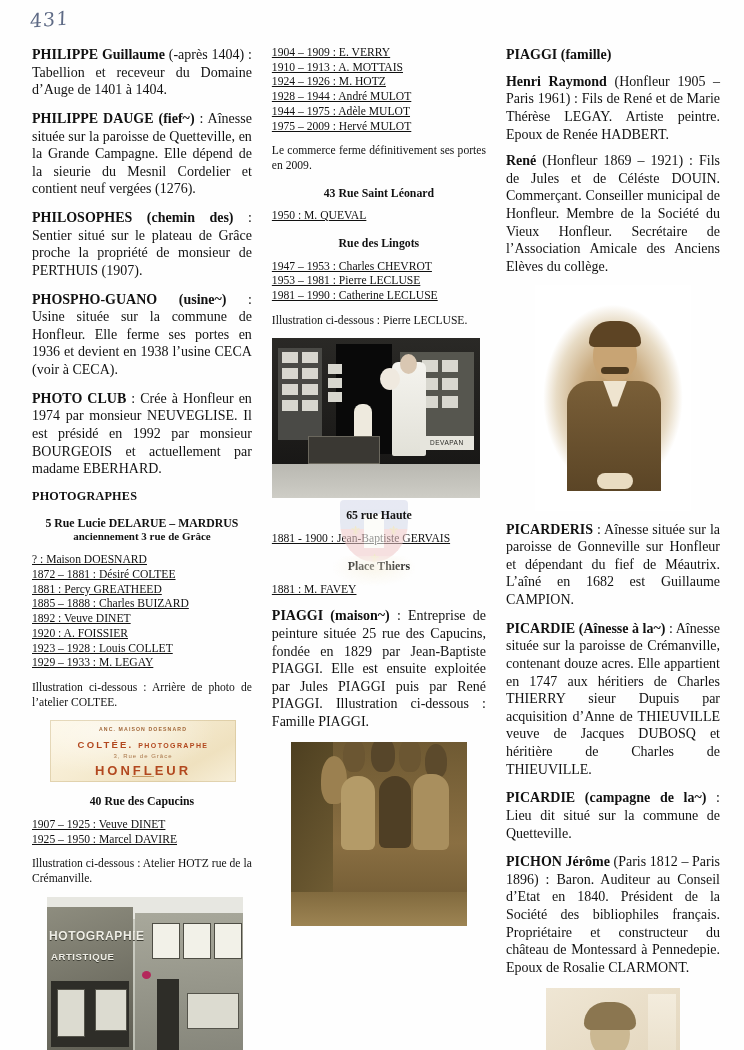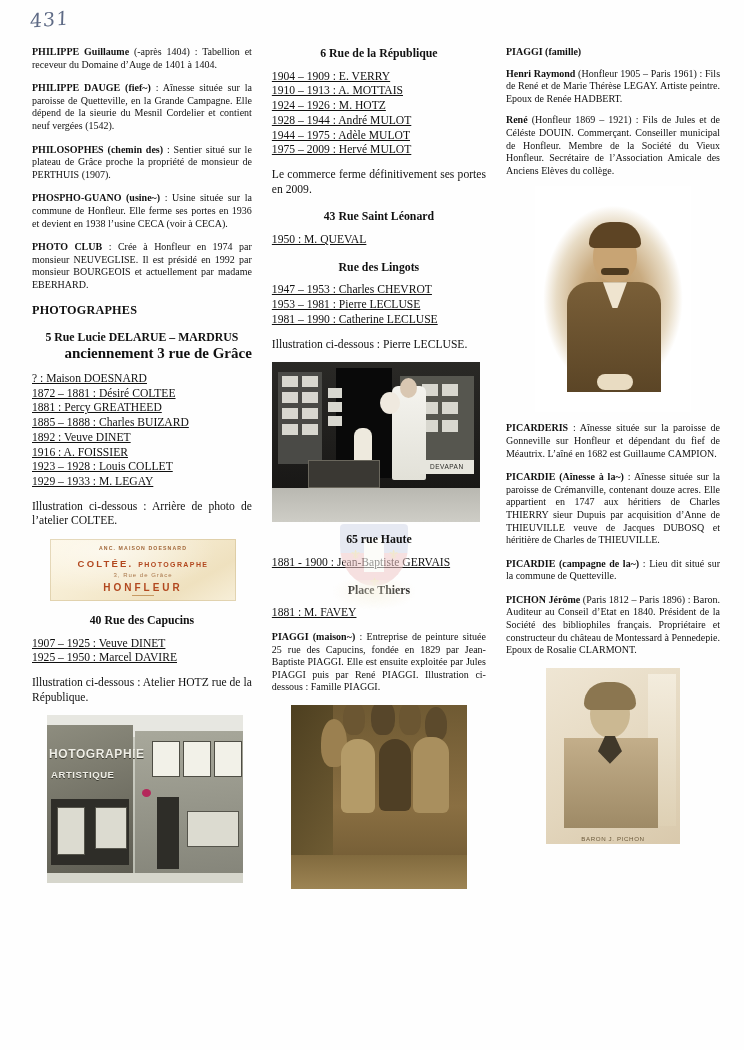--- a/index.html
+++ b/index.html
@@ -37,21 +37,21 @@
     gap: 20px;
     align-items: flex-start;
   }
   .col { width: 216px; position: relative; }
   .col.c1 { width: 228px; }
   .col.c2 { width: 222px; }
   .col.c3 { width: 222px; }
 
   p.entry {
     margin: 0 0 11px 0;
-    font-size: 10px;
+    font-size: 14px;
     line-height: 1.26;
     text-align: justify;
     text-justify: inter-word;
     hyphens: none;
   }
   p.entry.tight { margin-bottom: 9px; }
   .hw { font-weight: bold; }
 
   h2.section {
     margin: 6px 0 8px 0;
@@ -60,21 +60,21 @@
     text-align: left;
     letter-spacing: .2px;
   }
   h3.addr {
     margin: 12px 0 9px 0;
     font-size: 11.8px;
     font-weight: bold;
     text-align: center;
     line-height: 1.25;
   }
-  h3.addr .sub { font-size: 15px; display:block;text-align:right; }
+  h3.addr .sub { font-size: 11px; display:block; }
 
   ul.list {
     list-style: none;
     margin: 0 0 10px 0;
     padding: 0;
     font-size: 11.6px;
     line-height: 1.27;
   }
   ul.list li { white-space: nowrap; text-decoration: underline; }
 
@@ -90,21 +90,21 @@
       radial-gradient(ellipse at 30% 20%, rgba(255,255,255,.55), rgba(0,0,0,0) 60%),
       linear-gradient(150deg,#fdf6e3 0%, #f6ecd2 40%, #efe1bf 75%, #f7efd9 100%);
     position: relative;
     box-shadow: 0 0 0 1px rgba(205,185,140,.5) inset;
   }
   .card-coltee .l { position:absolute; left:0; right:0; text-align:center; color:#9a5a2b; font-family:"Liberation Sans",sans-serif; }
   .card-coltee .l1 { top:6px;  font-size:5.2px; letter-spacing:1.1px; font-weight:bold; color:#a2683a;}
   .card-coltee .l2 { top:19px; font-size:9.5px; letter-spacing:2.2px; font-weight:bold; color:#b2481f;}
   .card-coltee .l2 small { font-size:7px; letter-spacing:1.4px;}
   .card-coltee .l3 { top:33px; font-size:6px;  letter-spacing:1px; color:#a9764a;}
-  .card-coltee .l4 { top:43px; font-size:10px;  letter-spacing:3px; font-weight:bold; color:#b2481f;}
+  .card-coltee .l4 { top:43px; font-size:13px;  letter-spacing:3px; font-weight:bold; color:#b2481f;}
   .card-coltee .rule { position:absolute; left:44%; right:44%; top:56px; height:1px; background:#c79a63; }
 
   
   .photo-store {
     width: 196px; height: 168px;
     margin-left: 15px;
     position: relative;
     overflow: hidden;
     background: linear-gradient(#cfd0c6,#b9bbb0);
   }
@@ -237,39 +237,39 @@
 
 <div class="page">
 
   <div class="handwritten">431</div>
 
   <div class="columns">
 
     <div class="col c1">
 
       <p class="entry"><span class="hw">PHILIPPE Guillaume</span><span> (-après 1404) : Tabellion et receveur du Domaine d’Auge de 1401 à 1404.</span></p>
-      <p class="entry"><span class="hw">PHILIPPE DAUGE (fief~)</span><span> : Aînesse située sur la paroisse de Quetteville, en la Grande Campagne. Elle dépend de la sieurie du Mesnil Cordelier et contient neuf vergées (1542).</span></p>
+      <p class="entry"><span class="hw">PHILIPPE DAUGE (fief~)</span><span> : Aînesse située sur la paroisse de Quetteville, en la Grande Campagne. Elle dépend de la sieurie du Mesnil Cordelier et contient neuf vergées (1276).</span></p>
       <p class="entry"><span class="hw">PHILOSOPHES (chemin des)</span><span> : Sentier situé sur le plateau de Grâce proche la propriété de monsieur de PERTHUIS (1907).</span></p>
       <p class="entry"><span class="hw">PHOSPHO-GUANO (usine~)</span><span> : Usine située sur la commune de Honfleur. Elle ferme ses portes en 1936 et devient en 1938 l’usine CECA (voir à CECA).</span></p>
       <p class="entry"><span class="hw">PHOTO CLUB</span><span> : Crée à Honfleur en 1974 par monsieur NEUVEGLISE. Il est présidé en 1992 par monsieur BOURGEOIS et actuellement par madame EBERHARD.</span></p>
 
       <h2 class="section">PHOTOGRAPHES</h2>
 
       <h3 class="addr">
         <span>5 Rue Lucie DELARUE – MARDRUS</span>
         <span class="sub">anciennement 3 rue de Grâce</span>
       </h3>
 
       <ul class="list">
         <li>? : Maison DOESNARD</li>
         <li>1872 – 1881 : Désiré COLTEE</li>
         <li>1881 : Percy GREATHEED</li>
         <li>1885 – 1888 : Charles BUIZARD</li>
         <li>1892 : Veuve DINET</li>
-        <li>1916 : A. FOISSIER</li>
+        <li>1920 : A. FOISSIER</li>
         <li>1923 – 1928 : Louis COLLET</li>
         <li>1929 – 1933 : M. LEGAY</li>
       </ul>
 
       <p class="note">Illustration ci-dessous :  Arrière de photo de l’atelier COLTEE.</p>
 
       <div class="fig">
         <div class="card-coltee">
           <div class="l l1">ANC. MAISON DOESNARD</div>
           <div class="l l2"><span>COLTÉE.</span> <small>PHOTOGRAPHE</small></div>
@@ -281,21 +281,21 @@
 
       <h3 class="addr">
         <span>40 Rue des Capucins</span>
       </h3>
 
       <ul class="list">
         <li>1907 – 1925 : Veuve DINET</li>
         <li>1925 – 1950 : Marcel DAVIRE</li>
       </ul>
 
-      <p class="note">Illustration ci-dessous : Atelier HOTZ rue de la République.</p>
+      <p class="note">Illustration ci-dessous : Atelier HOTZ rue de la Crémanville.</p>
 
       <div class="fig">
         <div class="photo-store">
           <div class="sky"></div>
           <div class="bldgL"></div>
           <div class="bldgR"></div>
           <div class="sign1">HOTOGRAPHIE</div>
           <div class="sign2">ARTISTIQUE</div>
           <div class="win" style="left:105px;top:26px;width:26px;height:34px;"></div>
           <div class="win" style="left:136px;top:26px;width:26px;height:34px;"></div>
@@ -307,23 +307,20 @@
           <div class="frames" style="left:140px;top:96px;width:50px;height:34px;"></div>
           <div class="rose"></div>
           <div class="ground"></div>
         </div>
       </div>
 
     </div>
 
     <div class="col c2">
 
-      <h3 class="addr" style="margin-top:0;">
-        <span>6 Rue de la République</span>
-      </h3>
 
       <ul class="list">
         <li>1904 – 1909 : E. VERRY</li>
         <li>1910 – 1913 : A. MOTTAIS</li>
         <li>1924 – 1926 : M. HOTZ</li>
         <li>1928 – 1944 : André MULOT</li>
         <li>1944 – 1975 : Adèle MULOT</li>
         <li>1975 – 2009 : Hervé MULOT</li>
       </ul>
 

